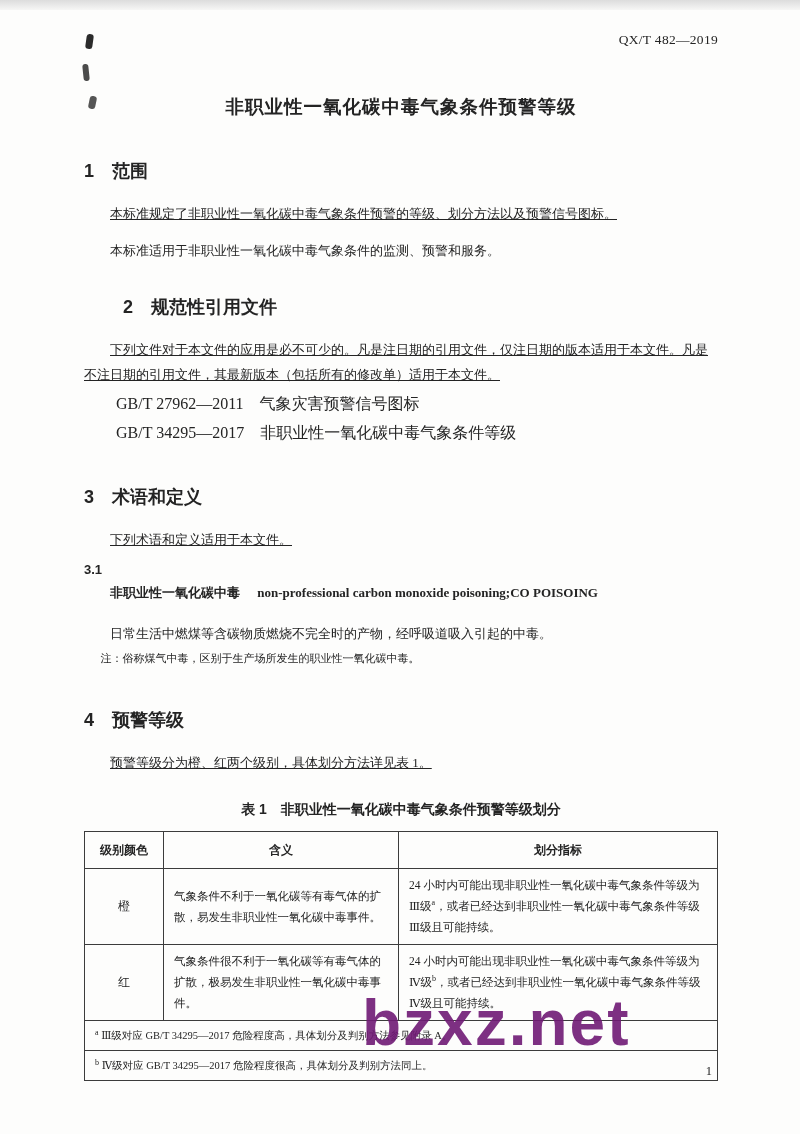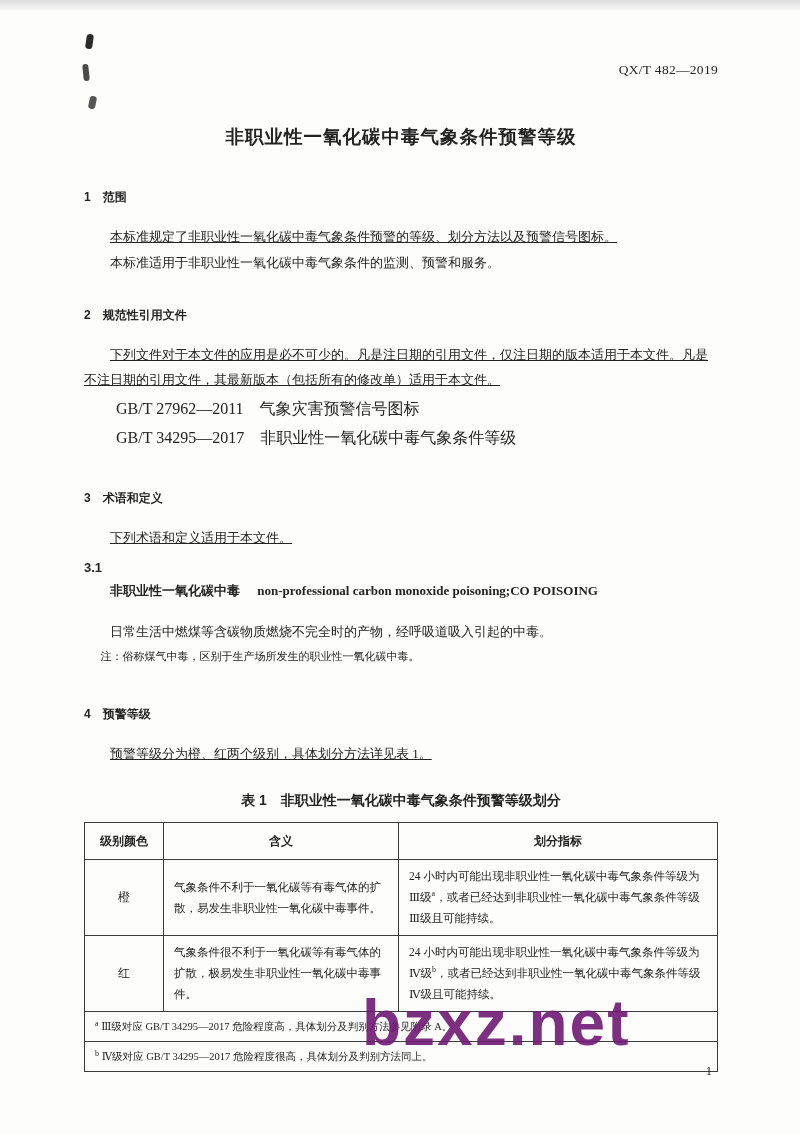--- a/index.html
+++ b/index.html
@@ -4,47 +4,47 @@
 <style>
   html,body{margin:0;padding:0;background:#e9e9e9;}
   .page{
     position:relative;
     width:800px;height:1134px;
     background:#fdfdfc;
     overflow:hidden;
     font-family:"Liberation Serif","DejaVu Serif",serif;
     color:#242424;
     box-sizing:border-box;
-    padding:62px 82px 0 84px;
+    padding:32px 82px 0 84px;
   }
   .scan-edge{position:absolute;top:0;left:0;width:800px;height:10px;
     background:linear-gradient(#dcdcdc,#f6f6f5);}
   .artifact{position:absolute;background:#2b2b2b;border-radius:3px;}
   .a1{left:86px;top:34px;width:7px;height:15px;transform:rotate(8deg);}
   .a2{left:83px;top:64px;width:6px;height:17px;transform:rotate(-6deg);opacity:.85;}
   .a3{left:89px;top:96px;width:7px;height:13px;transform:rotate(12deg);opacity:.8;}
 
   .doc-number{text-align:right;font-size:13.5px;letter-spacing:.3px;}
 
   .title{
     margin:46px 0 0 0;text-align:center;
     font-family:"Liberation Sans","DejaVu Sans",sans-serif;
     font-size:18.5px;font-weight:bold;letter-spacing:1px;
   }
 
   .sec-heading{
     margin:40px 0 0 0;
     font-family:"Liberation Sans","DejaVu Sans",sans-serif;
-    font-size:12px;font-weight:bold;
+    font-size:18px;font-weight:bold;
   }
-  .sec-heading.tight{margin-top:32px;}
+  .sec-heading.tight{margin-top:32px;margin-left:39px;}
 
   p{margin:0;font-size:13px;line-height:25px;}
   .para{margin-top:18px;text-indent:2em;text-decoration:underline;}
-  .para-follow{margin-top:1px;text-indent:2em;}
+  .para-follow{margin-top:12px;text-indent:2em;}
   .ref-line{margin-top:4px;text-indent:2em;font-size:16px;line-height:25px;}
 
   .clause-num{margin-top:10px;font-size:13px;font-weight:bold;
     font-family:"Liberation Sans","DejaVu Sans",sans-serif;}
   .term-line{margin-top:4px;text-indent:2em;font-size:13px;line-height:24px;}
   .term-cn{font-family:"Liberation Sans","DejaVu Sans",sans-serif;font-weight:bold;}
   .term-en{font-weight:bold;margin-left:14px;font-family:Liberation Serif, serif;}
   .definition{margin-top:16px;text-indent:2em;}
   .note{margin-top:2px;font-size:11px;line-height:20px;text-indent:1.5em;}
 

